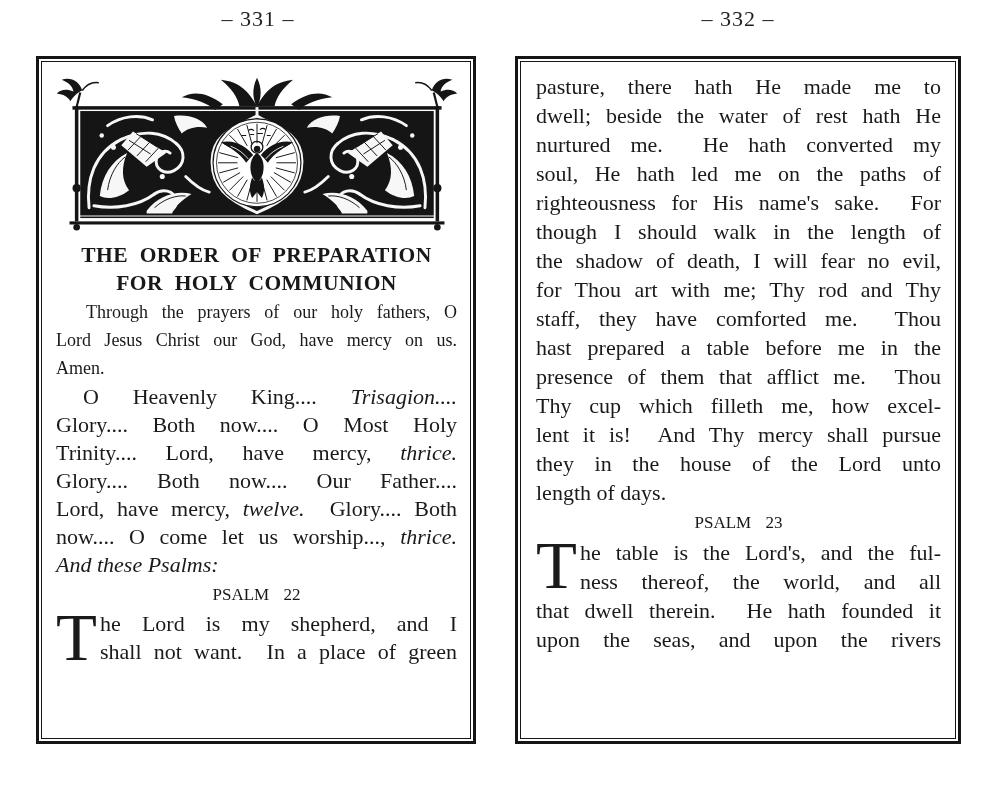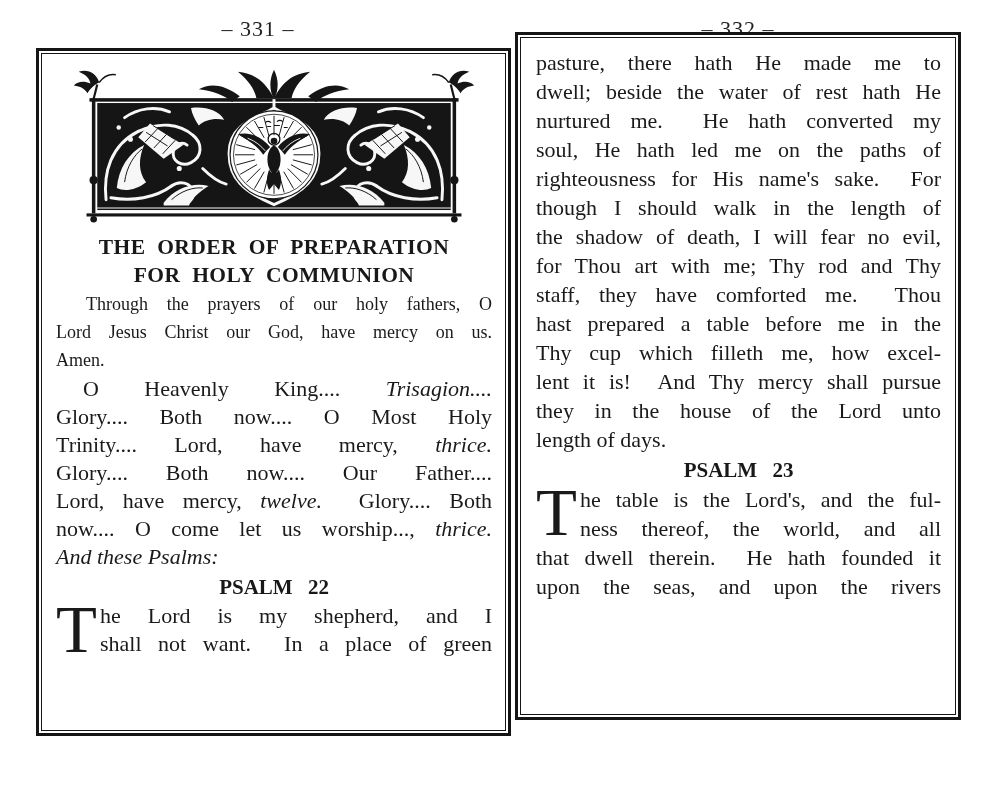--- a/index.html
+++ b/index.html
@@ -2,28 +2,28 @@
 <html><head>
 <meta charset="utf-8">
 <style>
   html,body{margin:0;padding:0;}
   body{
     width:996px;height:790px;position:relative;background:#ffffff;
     font-family:"Liberation Serif","DejaVu Serif",serif;color:#1a1a1a;
     overflow:hidden;
   }
   .page-number{
-    position:absolute;top:16px;text-align:center;font-size:22px;letter-spacing:1px;color:#1e1e1e;
+    position:absolute;top:6px;text-align:center;font-size:22px;letter-spacing:1px;color:#1e1e1e;
   }
   #pn-331{left:36px;width:444px;}
   #pn-332{left:515px;width:446px;}
   .page{
-    position:absolute;top:32px;height:688px;border:3px solid #151515;background:#fff;box-sizing:border-box;
-  }
-  #page-331{left:36px;width:475px;margin-top:16px;}
+    position:absolute;top:56px;height:688px;border:3px solid #151515;background:#fff;box-sizing:border-box;
+  }
+  #page-331{left:36px;width:440px;}
   #page-332{left:515px;width:446px;}
   .page-inner{
     position:absolute;top:2px;left:2px;right:2px;bottom:2px;
     border:1.5px solid #151515;box-sizing:border-box;overflow:hidden;
   }
   #page-331 .page-inner{padding:5px 13px 0 14px;}
   #page-332 .page-inner{padding:10px 14px 0 15px;}
 
   .ornament{display:block;margin:4px auto 2px auto;width:402px;height:166px;}
 
@@ -34,21 +34,21 @@
   .rubric{font-size:18px;line-height:26px;margin-top:5px;}
   .body-text{font-size:22px;}
   .lh-left .tline{line-height:28px;}
   .lh-right .tline{line-height:29px;}
   .tline{text-align:justify;text-align-last:justify;}
   .tline.last{text-align-last:left;}
   .tline.indent{padding-left:27px;}
   .rubric .tline.indent{padding-left:30px;}
 
   .psalm-heading{
-    font-weight:bold;font-size:21px;line-height:30px;text-align:center;
+    font-weight:normal;font-size:17px;line-height:30px;text-align:center;
     word-spacing:10px;margin-top:1px;color:#181818;
   }
   .initial-row{display:flex;align-items:flex-start;}
   .dropcap{
     flex:none;width:44px;font-size:67px;line-height:54px;height:56px;
     overflow:visible;color:#1a1a1a;
   }
   .initial-lines{flex:1;min-width:0;}
   .para{margin-top:1px;}
 </style>
@@ -188,20 +188,21 @@
         <div class="tline">pasture, there hath He made me to</div>
         <div class="tline">dwell; beside the water of rest hath He</div>
         <div class="tline">nurtured me.&nbsp; He hath converted my</div>
         <div class="tline">soul, He hath led me on the paths of</div>
         <div class="tline">righteousness for His name's sake.&nbsp; For</div>
         <div class="tline">though I should walk in the length of</div>
         <div class="tline">the shadow of death, I will fear no evil,</div>
         <div class="tline">for Thou art with me; Thy rod and Thy</div>
         <div class="tline">staff, they have comforted me.&nbsp; Thou</div>
         <div class="tline">hast prepared a table before me in the</div>
+        <div class="tline">presence of them that afflict me.&nbsp; Thou</div>
         <div class="tline">Thy cup which filleth me, how excel-</div>
         <div class="tline">lent it is!&nbsp; And Thy mercy shall pursue</div>
         <div class="tline">they in the house of the Lord unto</div>
         <div class="tline last">length of days.</div>
       </div>
 
     <div class="psalm-heading">PSALM 23</div>
 
     <div class="body-text initial-row">
       <span class="dropcap">T</span>

